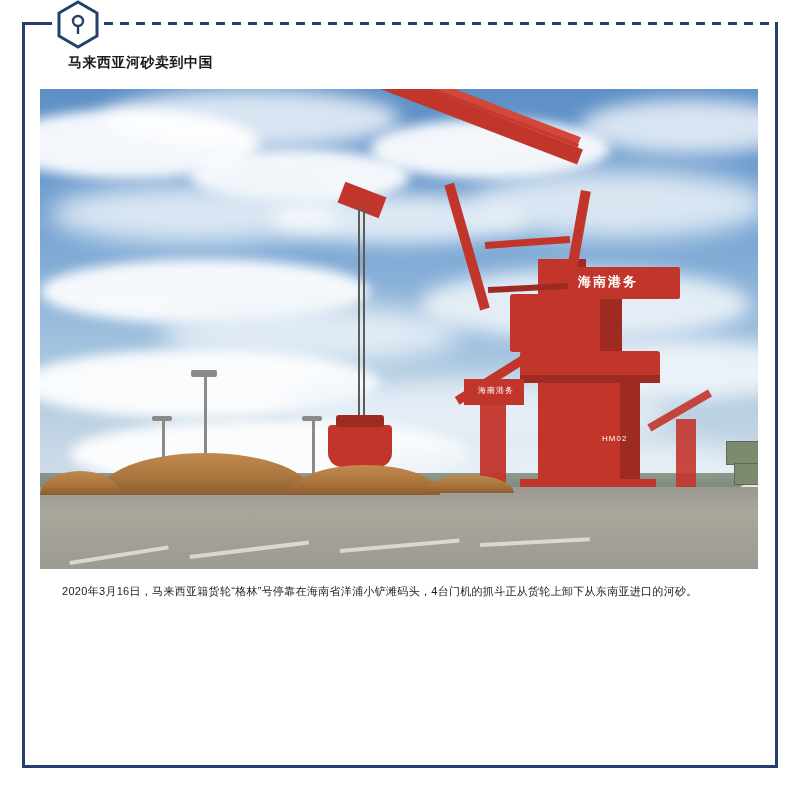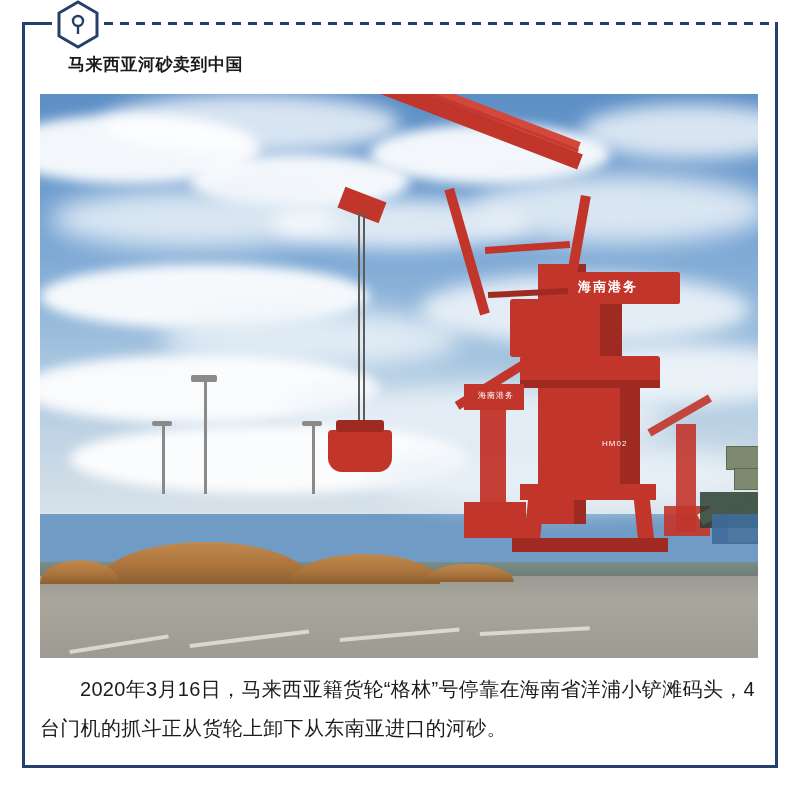--- a/index.html
+++ b/index.html
@@ -80,21 +80,21 @@
 
   
   .content {
     position: absolute;
     left: 40px;
     top: 40px;
     width: 720px;
   }
 
   .headline {
-    font-size: 17px;
+    font-size: 14px;
     font-weight: bold;
     color: #1a1a1a;
     letter-spacing: 0.5px;
     margin: 12px 0 0 28px;
     line-height: 1.5;
   }
 
   .body-text {
     font-size: 16.5px;
     color: #1c1c1c;
@@ -104,21 +104,21 @@
     text-indent: 2em;
     letter-spacing: 0.3px;
     width: 715px;
   }
 
   
   .photo-wrap {
     position: relative;
     margin-top: 16px;
     width: 718px;
-    height: 564px;
+    height: 480px;
     overflow: hidden;
     background: #6f9bc4;
   }
   .photo {
     position: absolute;
     inset: 0;
     overflow: hidden;
   }
   
   .sky {
@@ -213,21 +213,21 @@
     position: absolute;
     background: #e6e6e0;
   }
   .container-box {
     position: absolute;
     background: #7d8a6f;
     border: 1px solid #5e6a53;
   }
 
   .caption {
-    font-size: 20px;
+    font-size: 11px;
     color: #1c1c1c;
     line-height: 1.95;
     margin: 12px 0 0 0;
     text-align: justify;
     text-indent: 2em;
     letter-spacing: 0.3px;
     width: 715px;
   }
 </style>
 </head>

